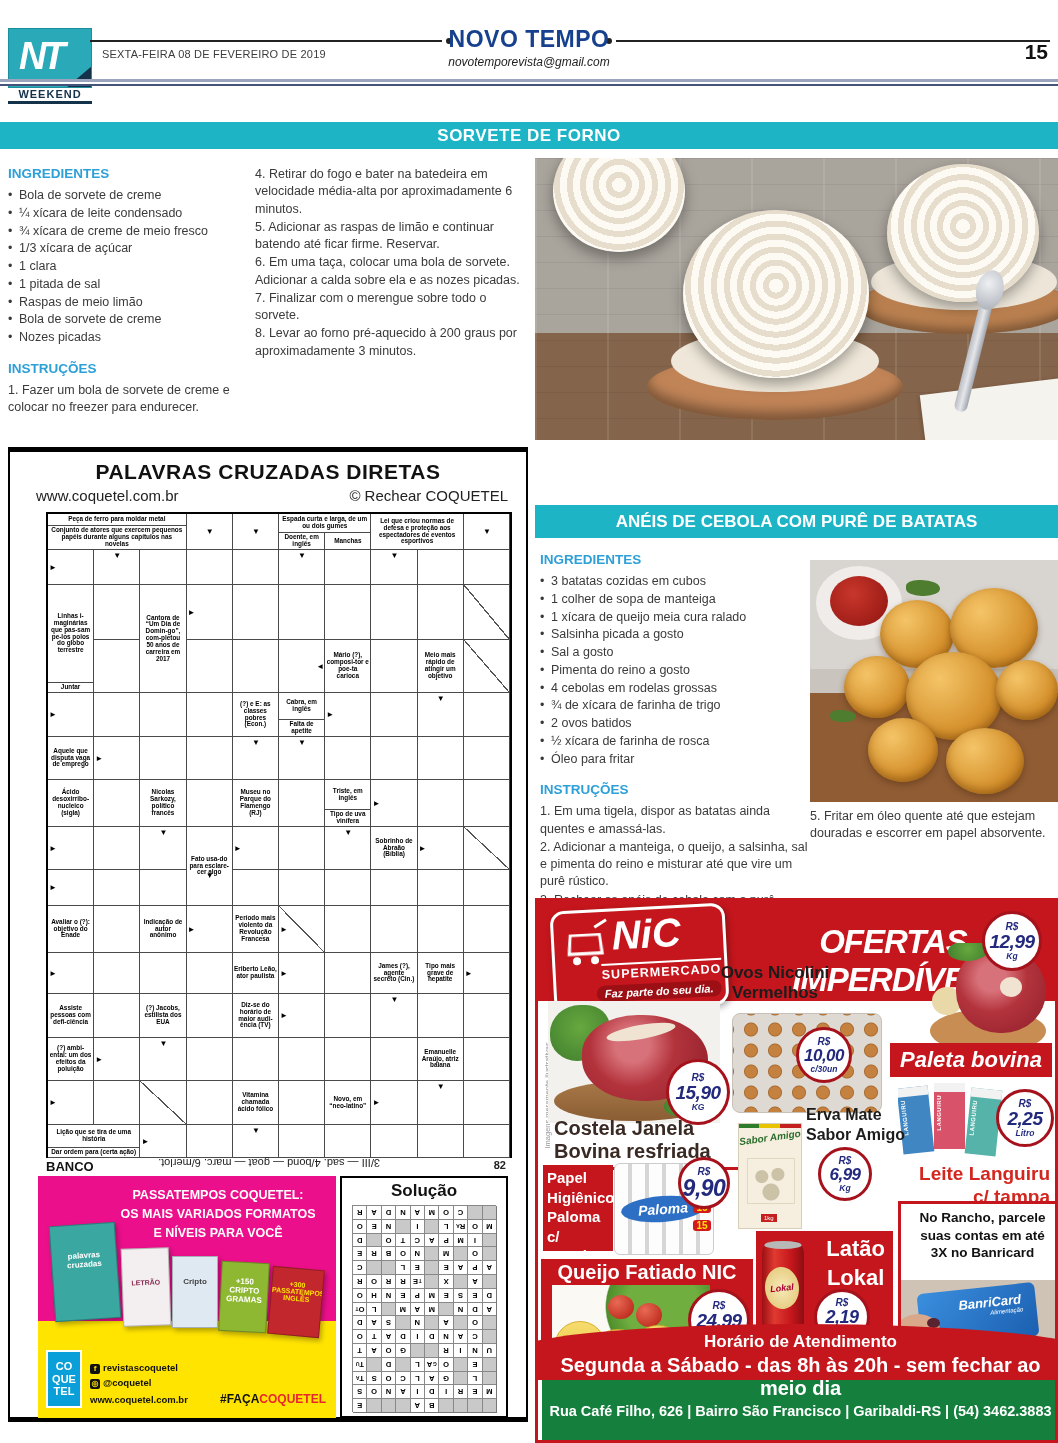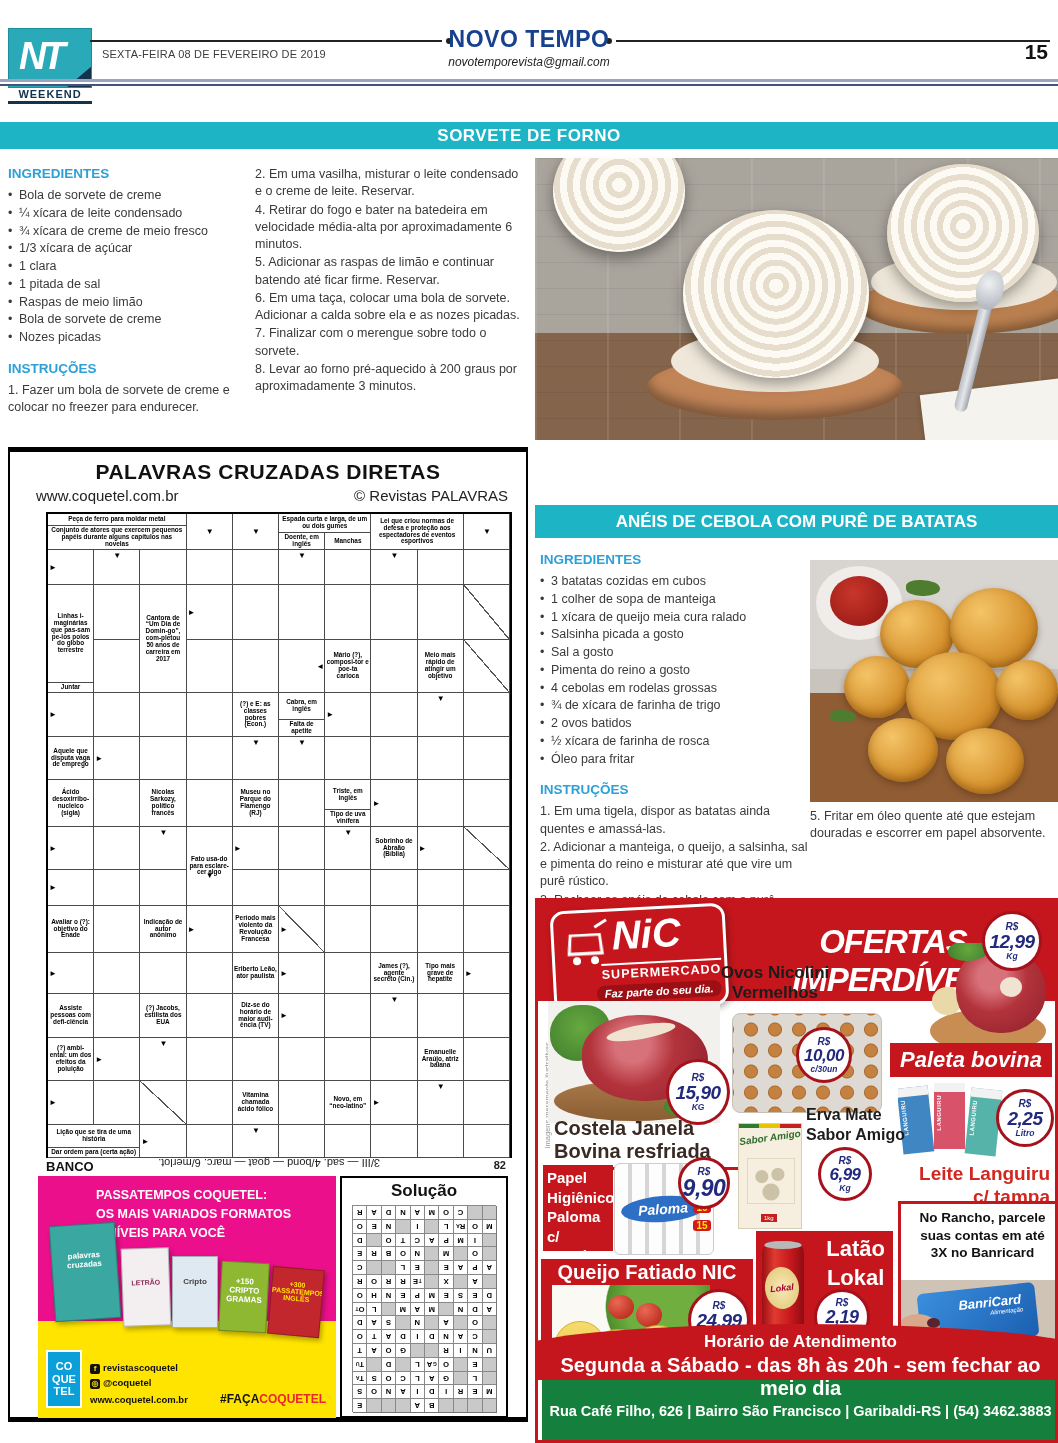--- a/index.html
+++ b/index.html
@@ -68,21 +68,21 @@
 .xclue .t2row span{flex:1;padding:1px;display:flex;align-items:center;justify-content:center}
 .xclue .t2row span+span{border-left:1px solid #4a4a4a}
 .xarr{position:absolute;font-size:8px;color:#000;line-height:1;z-index:3}
 .xdiag{background-image:linear-gradient(to top right,transparent calc(50% - .6px),#555 calc(50% - .6px),#555 calc(50% + .6px),transparent calc(50% + .6px))}
 .banco-lb{position:absolute;left:36px;top:707px;font-size:13px;font-weight:bold;color:#111}
 .banco-tx{position:absolute;left:100px;top:705px;width:270px;font-size:11px;color:#222;transform:rotate(180deg)}
 .xw-num{position:absolute;right:20px;top:707px;font-size:11px;font-weight:bold;color:#222}
 
 
 .cq{position:absolute;left:28px;top:724px;width:298px;height:242px;background:linear-gradient(180deg,#ec0f8b 0 60%,#ffe400 60%);overflow:hidden}
-.cq-head{position:absolute;right:20px;top:10px;width:220px;text-align:left;color:#fff;font-weight:bold;font-size:12.5px;line-height:1.5}
+.cq-head{position:absolute;right:8px;top:10px;width:220px;text-align:center;color:#fff;font-weight:bold;font-size:12.5px;line-height:1.5}
 .book{position:absolute;border:1px solid rgba(0,0,0,.25);box-shadow:2px 3px 5px rgba(0,0,0,.3);font-weight:bold;overflow:hidden;text-align:center}
 .cq-logo{position:absolute;left:8px;bottom:10px;width:36px;height:58px;background:#0a9fd9;border:2px solid #fff;color:#fff;font-weight:bold;font-size:11px;line-height:1.15;display:flex;flex-direction:column;align-items:center;justify-content:center}
 .cq-soc{position:absolute;left:52px;font-size:9.5px;font-weight:bold;color:#111}
 .cq-soc .ic{display:inline-block;width:10px;height:10px;background:#111;color:#ffe400;font-size:8px;line-height:10px;text-align:center;border-radius:2px;margin-right:3px}
 .cq-tag{position:absolute;right:10px;bottom:12px;font-size:12px;font-weight:bold}
 .cq-tag .b{color:#111}.cq-tag .r{color:#e8262d}
 
 
 .solbox{position:absolute;left:330px;top:724px;width:168px;height:242px;border:2px solid #000;background:#fff}
 .sol-title{position:absolute;top:3px;left:0;width:100%;text-align:center;font-size:17px;font-weight:bold;color:#111}
@@ -195,21 +195,20 @@
       <div class="li">Raspas de meio limão</div>
       <div class="li">Bola de sorvete de creme</div>
       <div class="li">Nozes picadas</div>
     </div>
   <div class="bluehead mt">INSTRUÇÕES</div>
   <div class="steps">
       <div class="li">1. Fazer um bola de sorvete de creme e colocar no freezer para endurecer.</div>
     </div>
 </div>
 <div class="abs r1steps steps">
-    <div class="li">2. Em uma vasilha, misturar o leite condensado e o creme de leite. Reservar.</div>
     <div class="li">4. Retirar do fogo e bater na batedeira em velocidade média-alta por aproximadamente 6 minutos.</div>
     <div class="li">5. Adicionar as raspas de limão e continuar batendo até ficar firme. Reservar.</div>
     <div class="li">6. Em uma taça, colocar uma bola de sorvete. Adicionar a calda sobre ela e as nozes picadas.</div>
     <div class="li">7. Finalizar com o merengue sobre todo o sorvete.</div>
     <div class="li">8. Levar ao forno pré-aquecido à 200 graus por aproximadamente 3 minutos.</div>
   </div>
 
 <div class="abs photo1">
   <div class="sw" style="left:18px;top:-28px;width:132px;height:122px"></div>
   <div class="plate" style="left:322px;top:118px;width:214px;height:58px;background:#b97f4f;box-shadow:inset 0 -6px 10px rgba(0,0,0,.3)"></div>
@@ -218,21 +217,21 @@
   <div class="plate" style="left:112px;top:196px;width:256px;height:66px;background:#c18457;box-shadow:inset 0 -8px 12px rgba(0,0,0,.35)"></div>
   <div class="plate" style="left:136px;top:172px;width:208px;height:62px;background:#efe8da"></div>
   <div class="sw" style="left:148px;top:52px;width:186px;height:168px"></div>
   <div class="napkin"></div>
   <div class="spoon"></div>
 </div>
 
 <div class="abs pzbox">
   <div class="xw-title">PALAVRAS CRUZADAS DIRETAS</div>
   <div class="xw-site">www.coquetel.com.br</div>
-  <div class="xw-copy">© Revistas PALAVRAS</div>
+  <div class="xw-copy">© Rechear COQUETEL</div>
   <div class="xw-grid" id="xwgrid">
       <div class="xcell" style="left: 0px; top: 0px; width: 46.2px; height: 36px;"></div>
       <div class="xcell" style="left: 46.2px; top: 0px; width: 46.2px; height: 36px;"></div>
       <div class="xcell" style="left: 92.4px; top: 0px; width: 46.2px; height: 36px;"></div>
       <div class="xcell" style="left: 138.6px; top: 0px; width: 46.2px; height: 36px;"></div>
       <div class="xcell" style="left: 184.8px; top: 0px; width: 46.2px; height: 36px;"></div>
       <div class="xcell" style="left: 231px; top: 0px; width: 46.2px; height: 36px;"></div>
       <div class="xcell" style="left: 277.2px; top: 0px; width: 46.2px; height: 36px;"></div>
       <div class="xcell" style="left: 323.4px; top: 0px; width: 46.2px; height: 36px;"></div>
       <div class="xcell" style="left: 369.6px; top: 0px; width: 46.2px; height: 36px;"></div>

